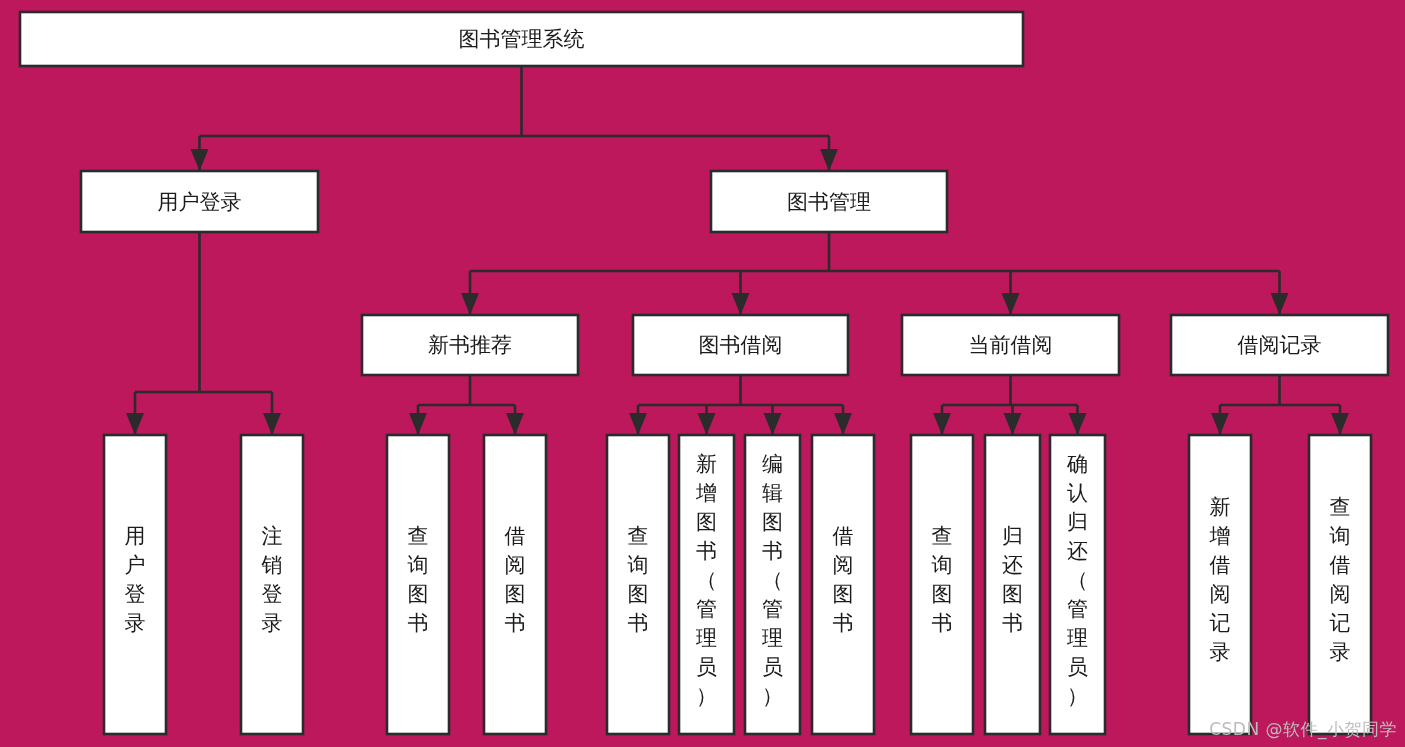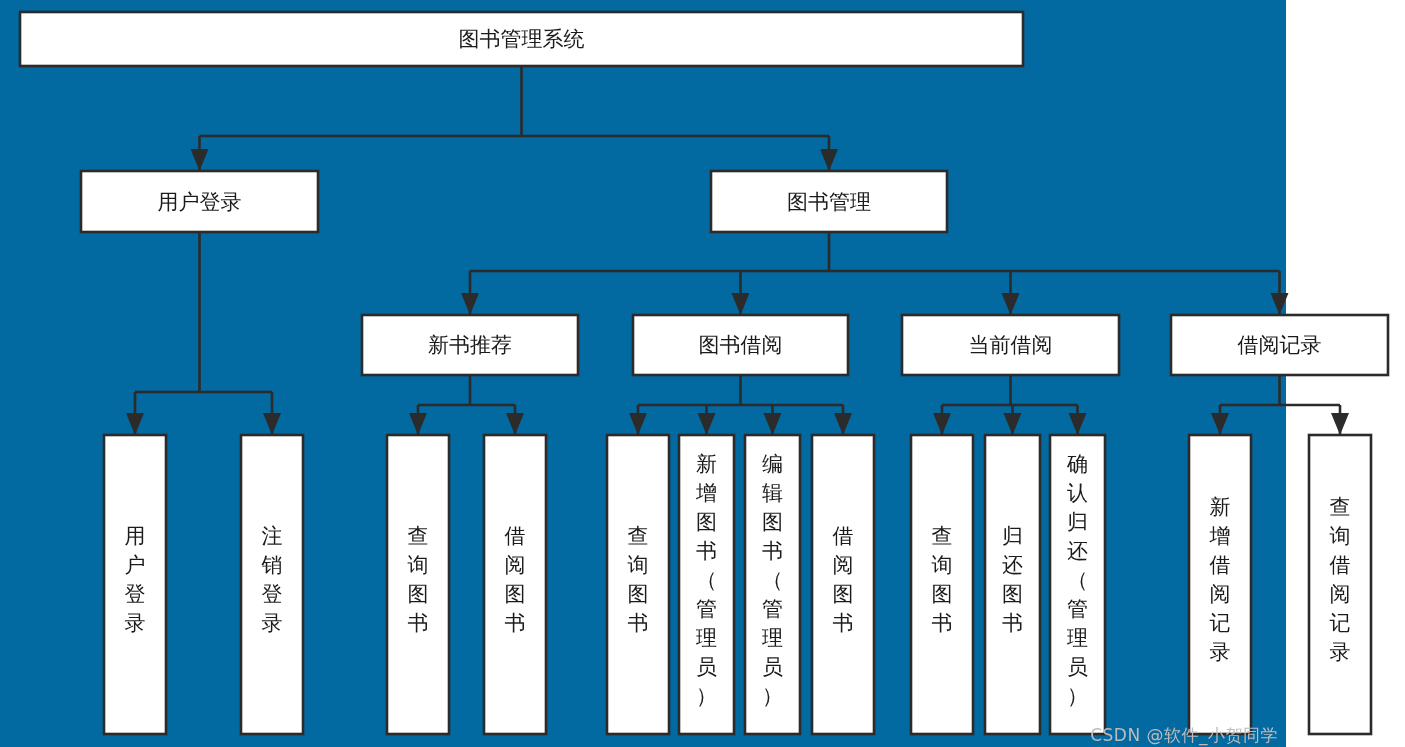--- a/index.html
+++ b/index.html
@@ -1,34 +1,34 @@
 <!DOCTYPE html>
 <html><head>
 <meta charset="utf-8">
 <style>
   html,body{margin:0;padding:0;background:#ffffff;}
   body{
     font-family:"DejaVu Sans","Liberation Sans",sans-serif;
     width:1405px;height:747px;overflow:hidden;position:relative;
   }
-  #diagram-root{position:relative;width:1286px;height:747px;background:#0369a1;}
+  #diagram-root{position:relative;width:1405px;height:747px;background:#be185d;}
   svg#tree-svg{position:absolute;left:0;top:0;width:1405px;height:747px;display:block;}
   .node-rect{fill:#ffffff;stroke:#2b2b2b;stroke-width:2.6;}
   .connector{stroke:#2b2b2b;stroke-width:2.6;fill:none;stroke-linecap:butt;}
   .arrow-head{fill:#2b2b2b;stroke:none;}
   .node-label-h{
     font-size:21px;fill:#1b1b1b;text-anchor:middle;dominant-baseline:middle;
     font-family:"DejaVu Sans","Liberation Sans",sans-serif;
   }
   .node-label-v{
     font-size:21px;fill:#1b1b1b;
     font-family:"DejaVu Sans","Liberation Sans",sans-serif;
   }
   .watermark{
-    position:absolute;right:8px;bottom:0;
+    position:absolute;right:8px;bottom:6px;
     font-size:17px;color:#bcbcbc;letter-spacing:.5px;white-space:nowrap;
     font-family:"DejaVu Sans","Liberation Sans",sans-serif;
     pointer-events:none;
   }
 </style>
 </head>
 <body>
 
 <div id="diagram-root">
 

